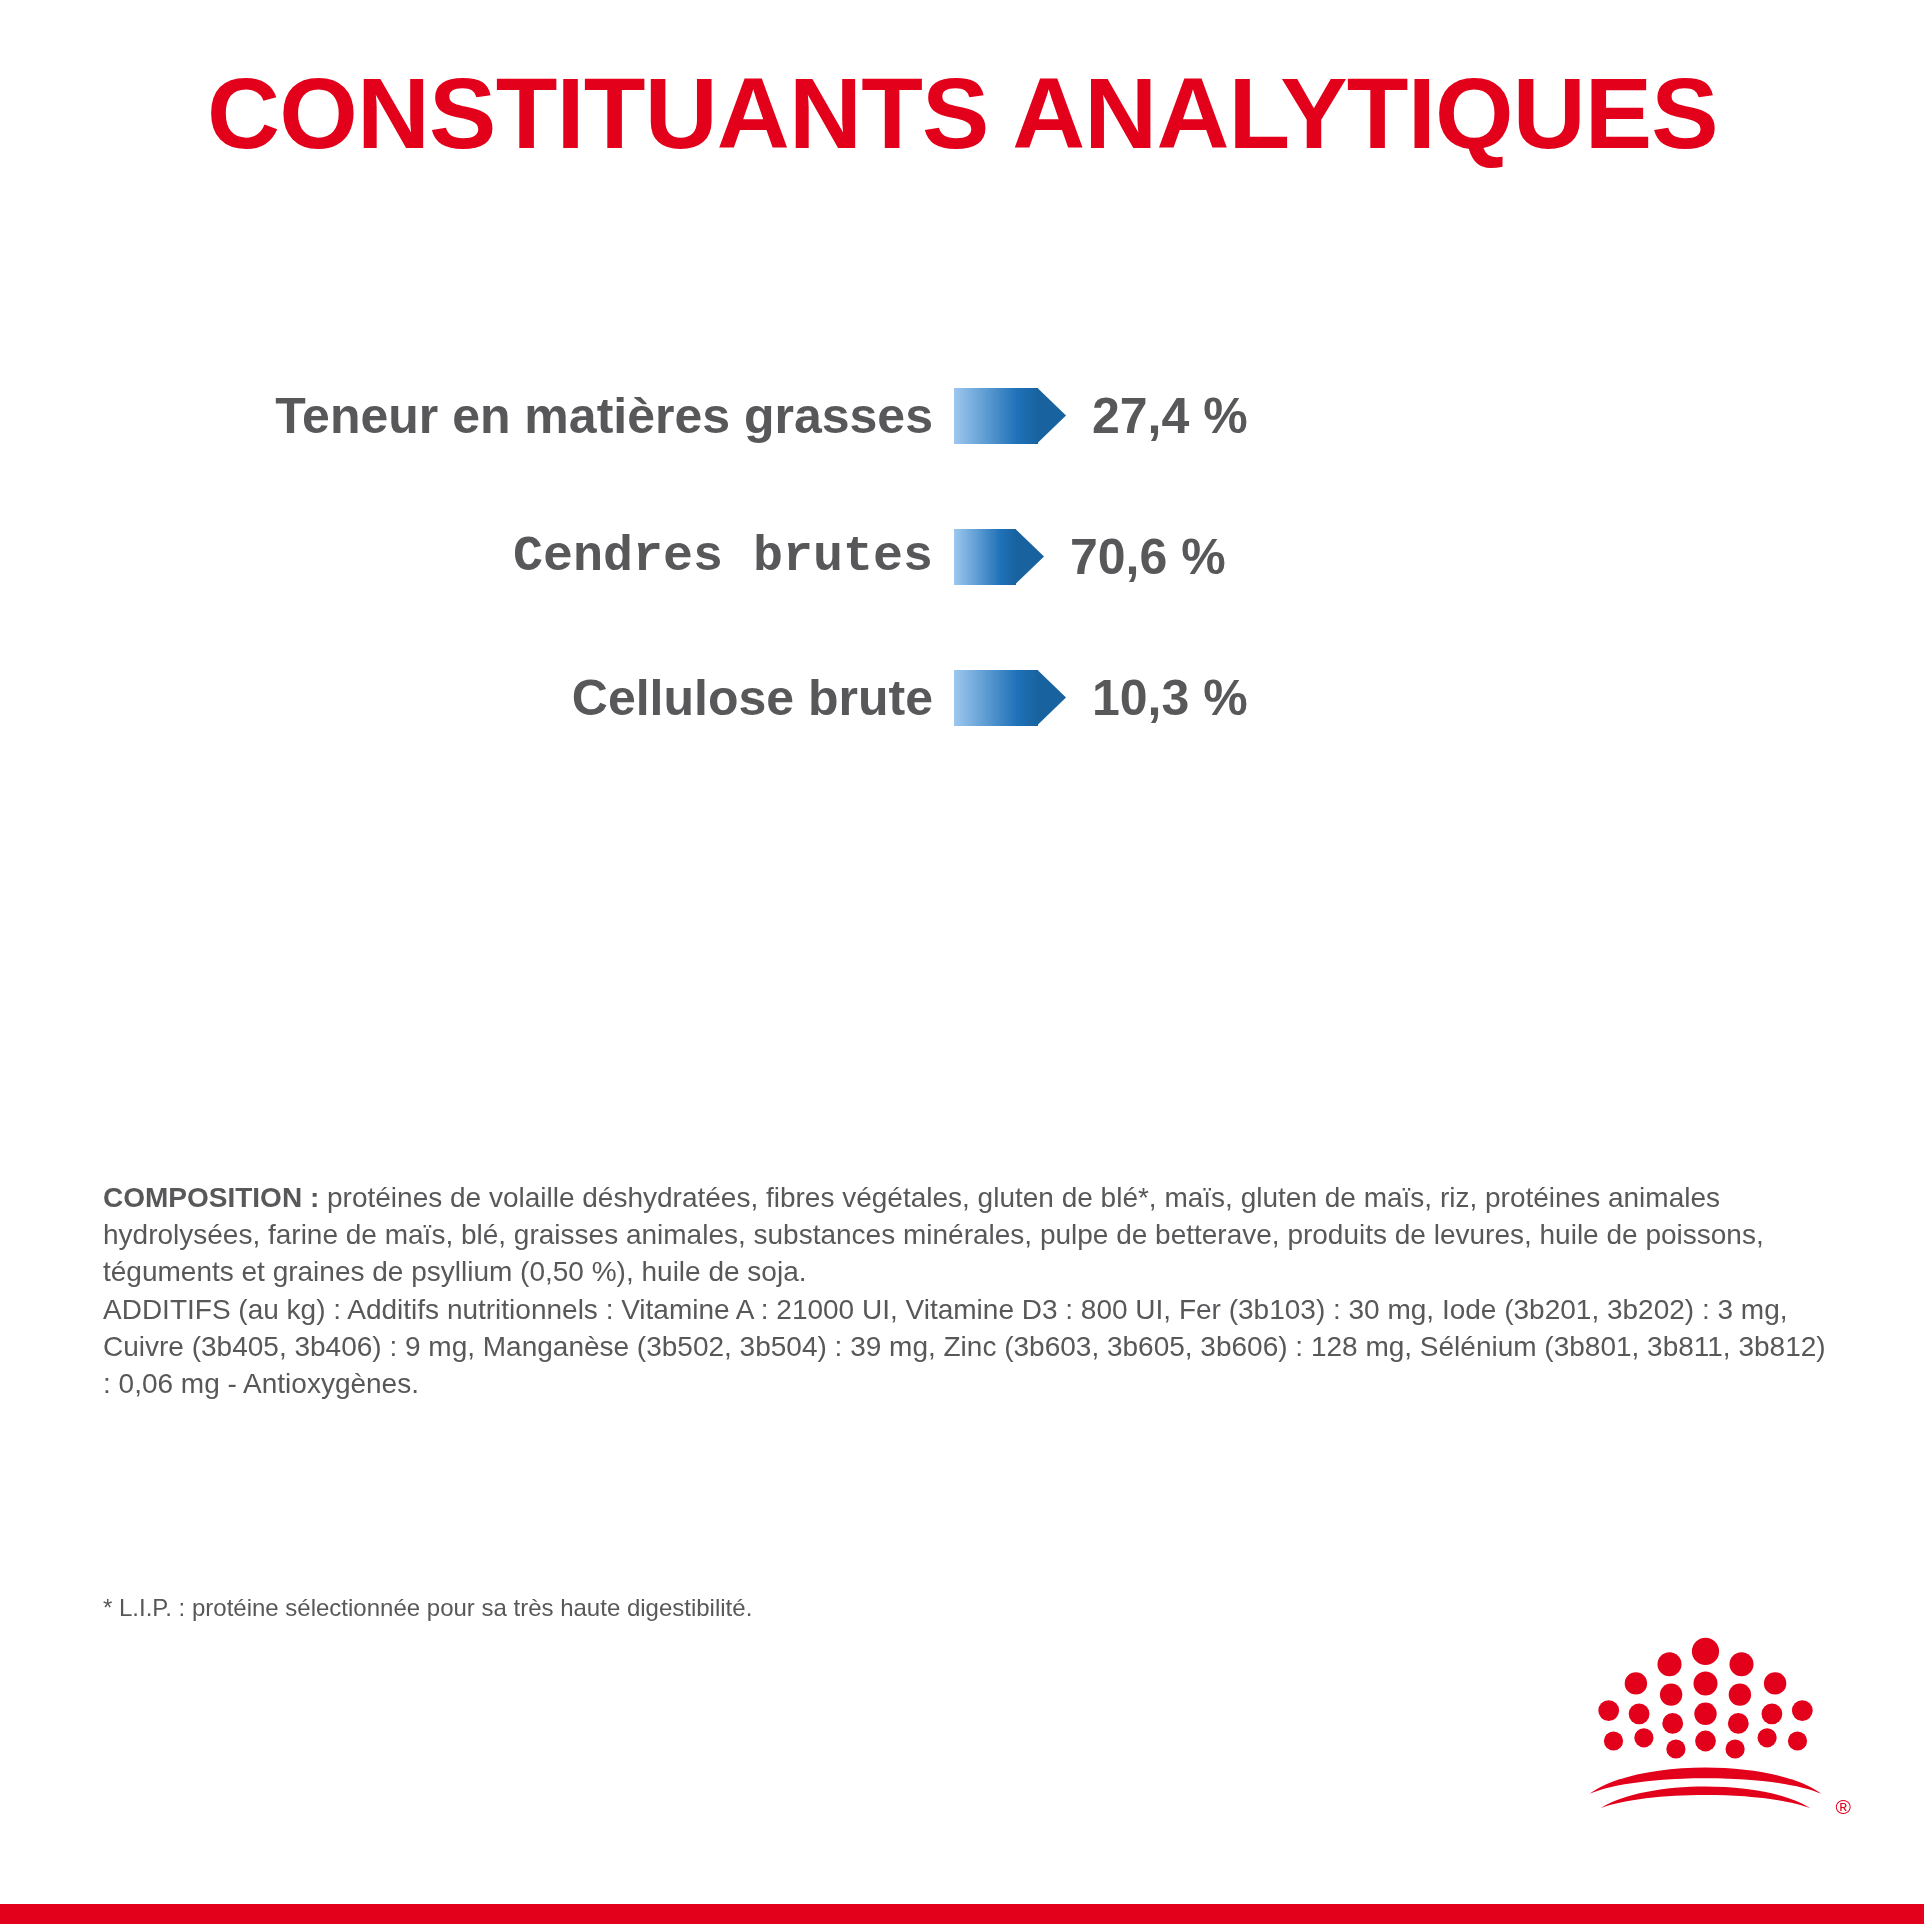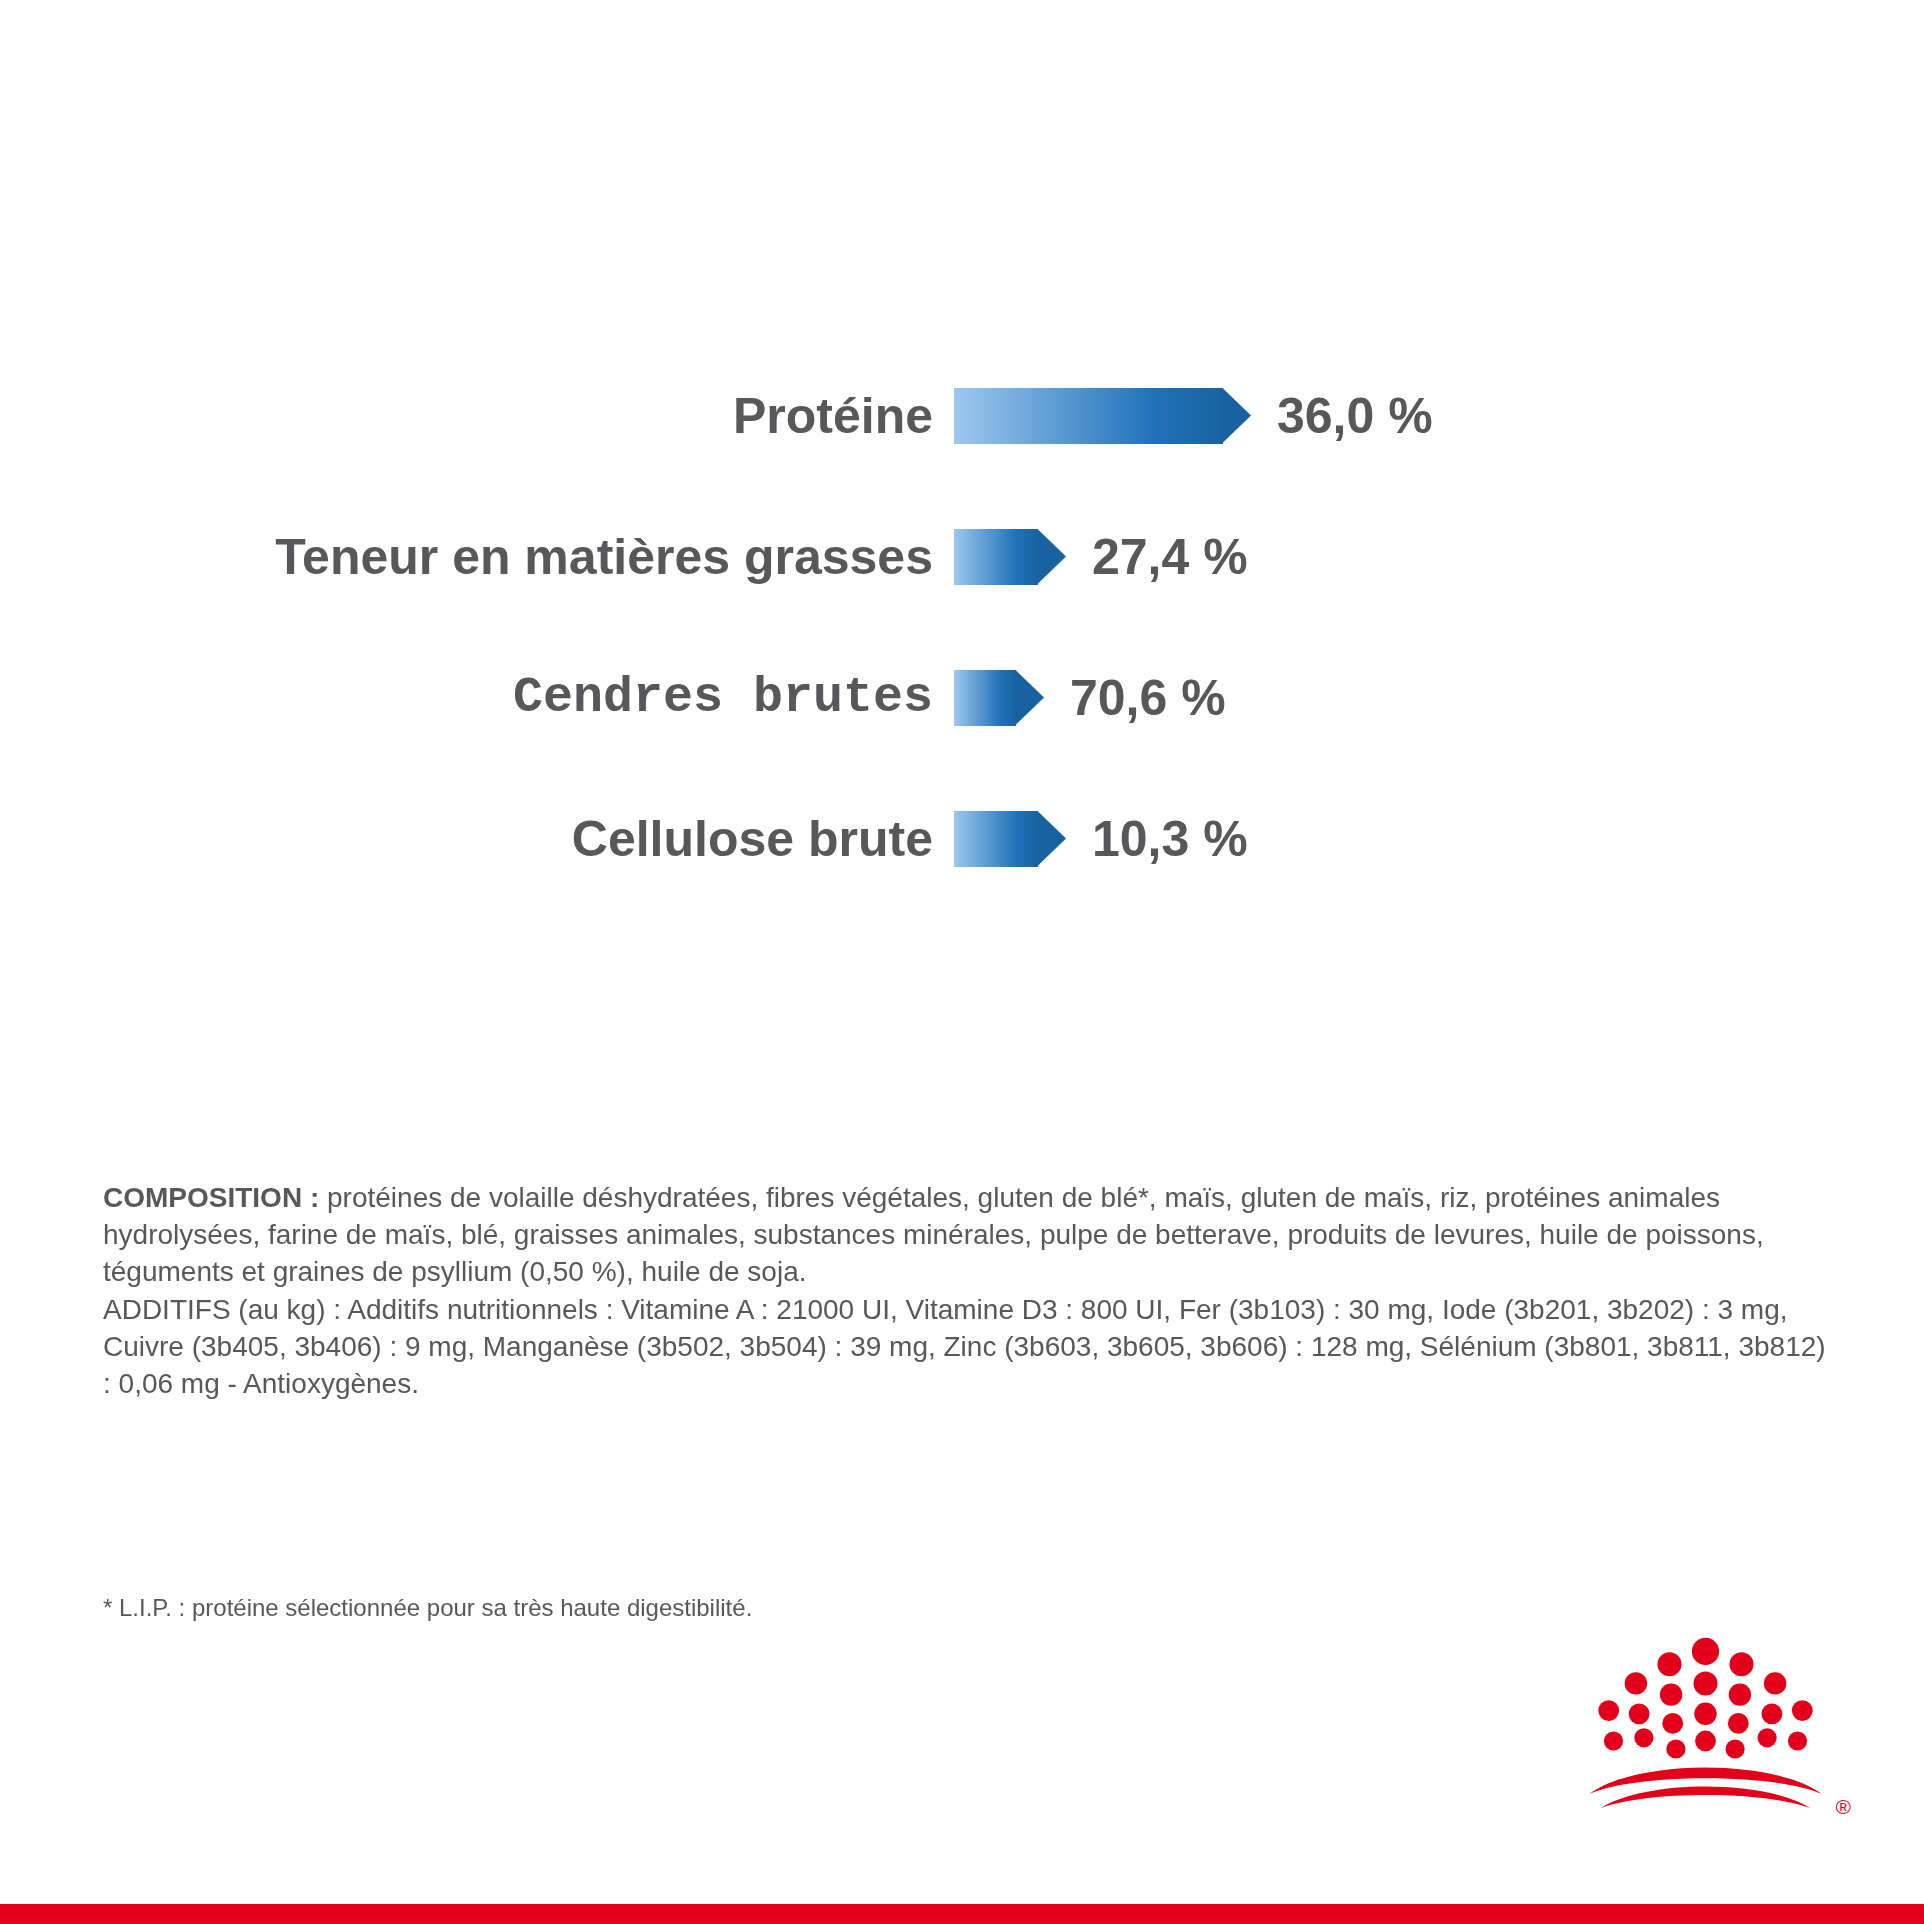--- a/index.html
+++ b/index.html
@@ -147,33 +147,24 @@
     width: 1925px;
     height: 21px;
     background: #e2001a;
   }
 </style>
 </head>
 <body>
 
 <div class="page">
 
+  <div class="title">CONSTITUANTS ANALYTIQUES</div>
 
   <div class="nutrients">
 
-    <div class="nutrient-row">
-      <div class="nutrient-label" style="width:954px;">Protéine</div>
-      <div class="bar-wrap">
-        <div class="bar" style="width:297px;">
-          <div class="body"></div>
-            <div class="tip"></div>
-        </div>
-      </div>
-      <div class="nutrient-value">36,0 %</div>
-    </div>
 
     <div class="nutrient-row">
       <div class="nutrient-label" style="width:954px;">Teneur en matières grasses</div>
       <div class="bar-wrap">
         <div class="bar" style="width:112px;">
           <div class="body"></div>
             <div class="tip"></div>
         </div>
       </div>
       <div class="nutrient-value">27,4 %</div>

